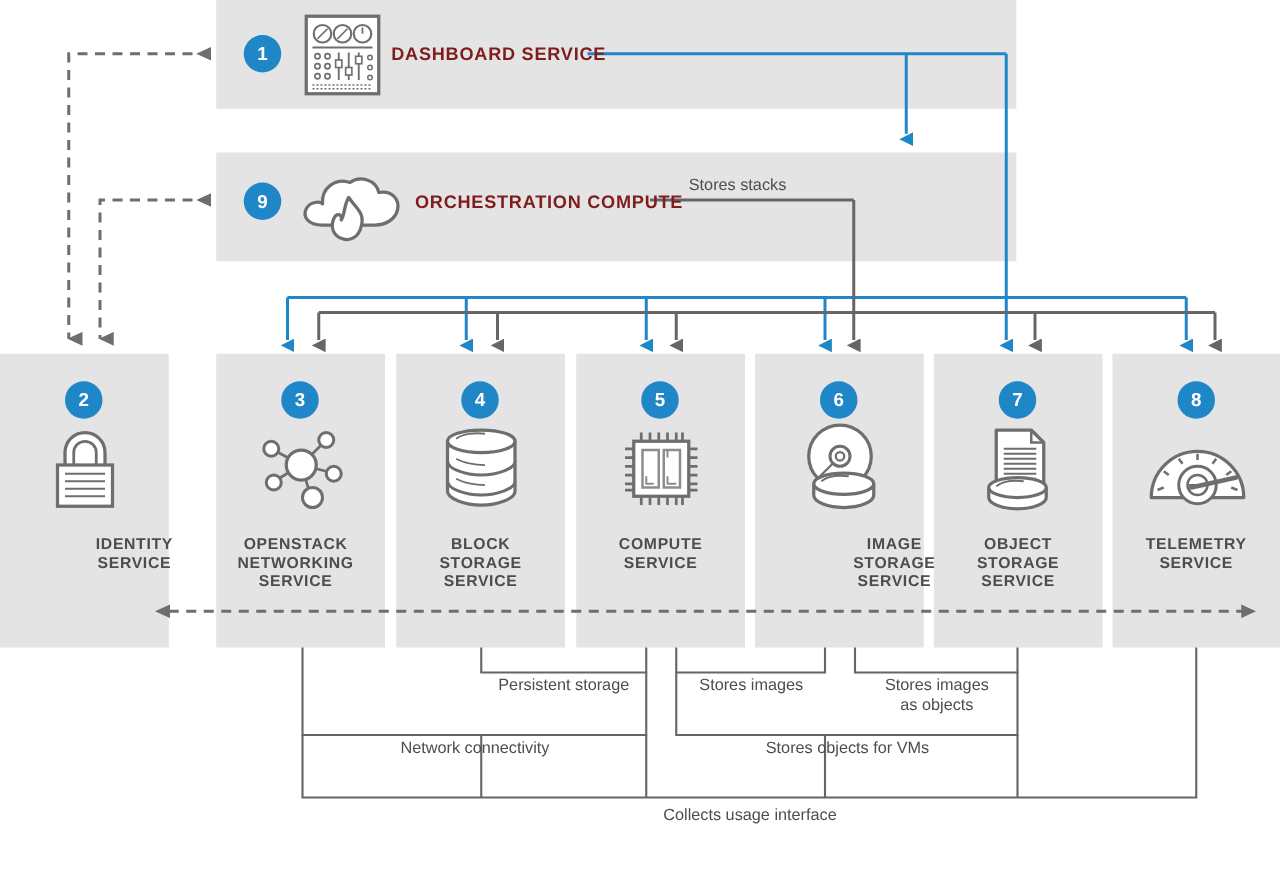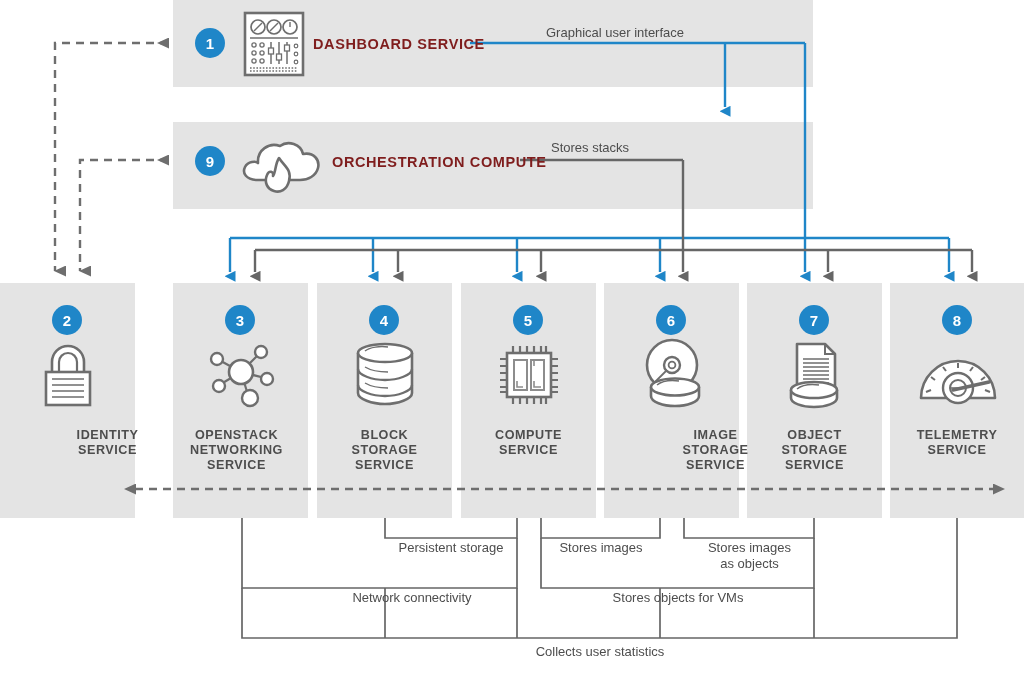--- a/index.html
+++ b/index.html
@@ -172,21 +172,20 @@
       <path d="M44,31 V53" stroke="#6e6e6e" stroke-width="1.5"></path>
       <rect x="41.5" y="34" width="5" height="6" fill="#ffffff" stroke="#6e6e6e" stroke-width="1.3"></rect>
       <circle cx="53" cy="35" r="1.8" fill="none" stroke="#6e6e6e" stroke-width="1.2"></circle>
       <circle cx="53" cy="43" r="1.8" fill="none" stroke="#6e6e6e" stroke-width="1.2"></circle>
       <circle cx="53" cy="51" r="1.8" fill="none" stroke="#6e6e6e" stroke-width="1.2"></circle>
       <path d="M7,57 H55" stroke="#6e6e6e" stroke-width="1.3" stroke-dasharray="1.6,1.6"></path>
       <path d="M7,60 H55" stroke="#6e6e6e" stroke-width="1.3" stroke-dasharray="1.6,1.6"></path>
     </svg>
   </div>
   <div class="row-title" style="left:313px;top:36px;">DASHBOARD SERVICE</div>
-  <div class="edge-label" style="left:546px;top:25px;width:180px;text-align:left;">Graphical user interface</div>
 
   <div class="badge" style="left:195px;top:146px;">9</div>
   <div class="icon-wrap" style="left:238px;top:128px;width:86px;height:72px;">
     <svg width="86" height="68" viewBox="0 0 86 68">
       <path d="M20,50 C8,50 4,43 7,37 C10,31 18,31 20,33
                C19,20 31,12 42,16 C50,10 63,14 65,24
                C76,22 82,30 80,38 C78,46 70,50 62,50 Z" fill="#ffffff" stroke="#6e6e6e" stroke-width="2.6" stroke-linejoin="round"></path>
       <path d="M41,28 C47,37 54,40 51,51 C49,60 42,63 36,61
                C29,59 26,52 29,45 C31,40 36,41 35,46
                C38,42 37,34 41,28 Z" fill="#ffffff" stroke="#6e6e6e" stroke-width="2.6" stroke-linejoin="round"></path>
@@ -311,17 +310,17 @@
       <path d="M34,44 H48" stroke="#6e6e6e" stroke-width="1.6"></path>
     </svg>
   </div>
   <div class="svc-label" style="left:890px;top:428px;width:134px;">TELEMETRY
 SERVICE</div>
 
   <div class="edge-label" style="left:381px;top:540px;width:140px;">Persistent storage</div>
   <div class="edge-label" style="left:540px;top:540px;width:122px;">Stores images</div>
   <div class="edge-label" style="left:684px;top:540px;width:131px;">Stores images
 as objects</div>
-  <div class="edge-label" style="left:242px;top:590px;width:276px;margin-left:32px;">Network connectivity</div>
+  <div class="edge-label" style="left:242px;top:590px;width:276px;">Network connectivity</div>
   <div class="edge-label" style="left:541px;top:590px;width:274px;">Stores objects for VMs</div>
-  <div class="edge-label" style="left:242px;top:644px;width:716px;">Collects user statistics</div>
+  <div class="edge-label" style="left:242px;top:644px;width:716px;">Collects usage interface</div>
 
 </div>
 
 </body></html>

